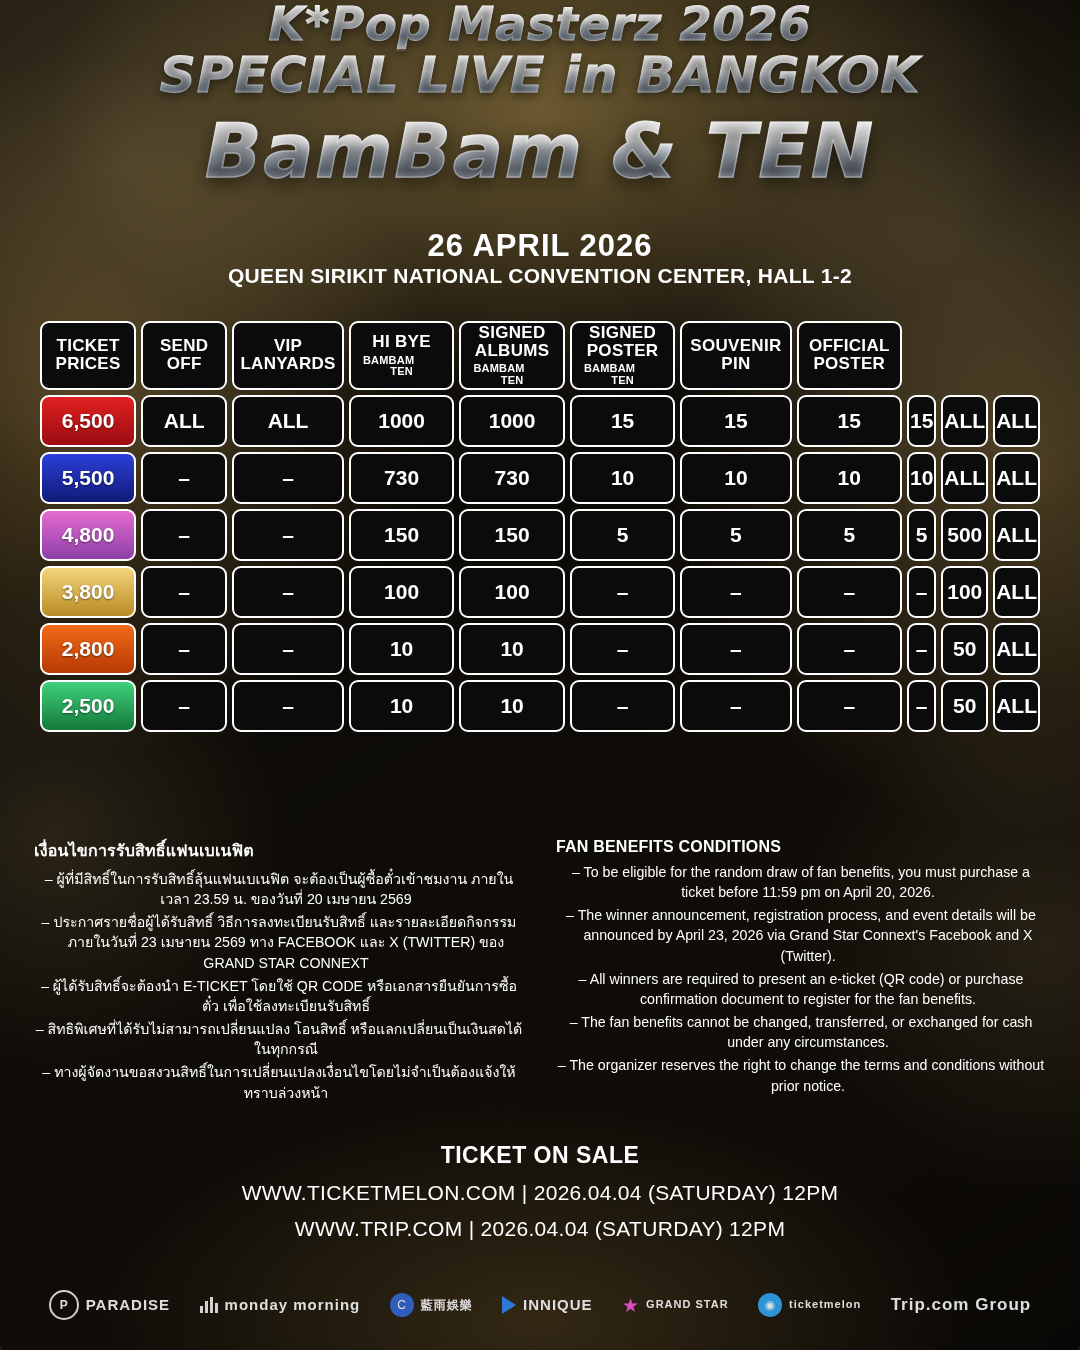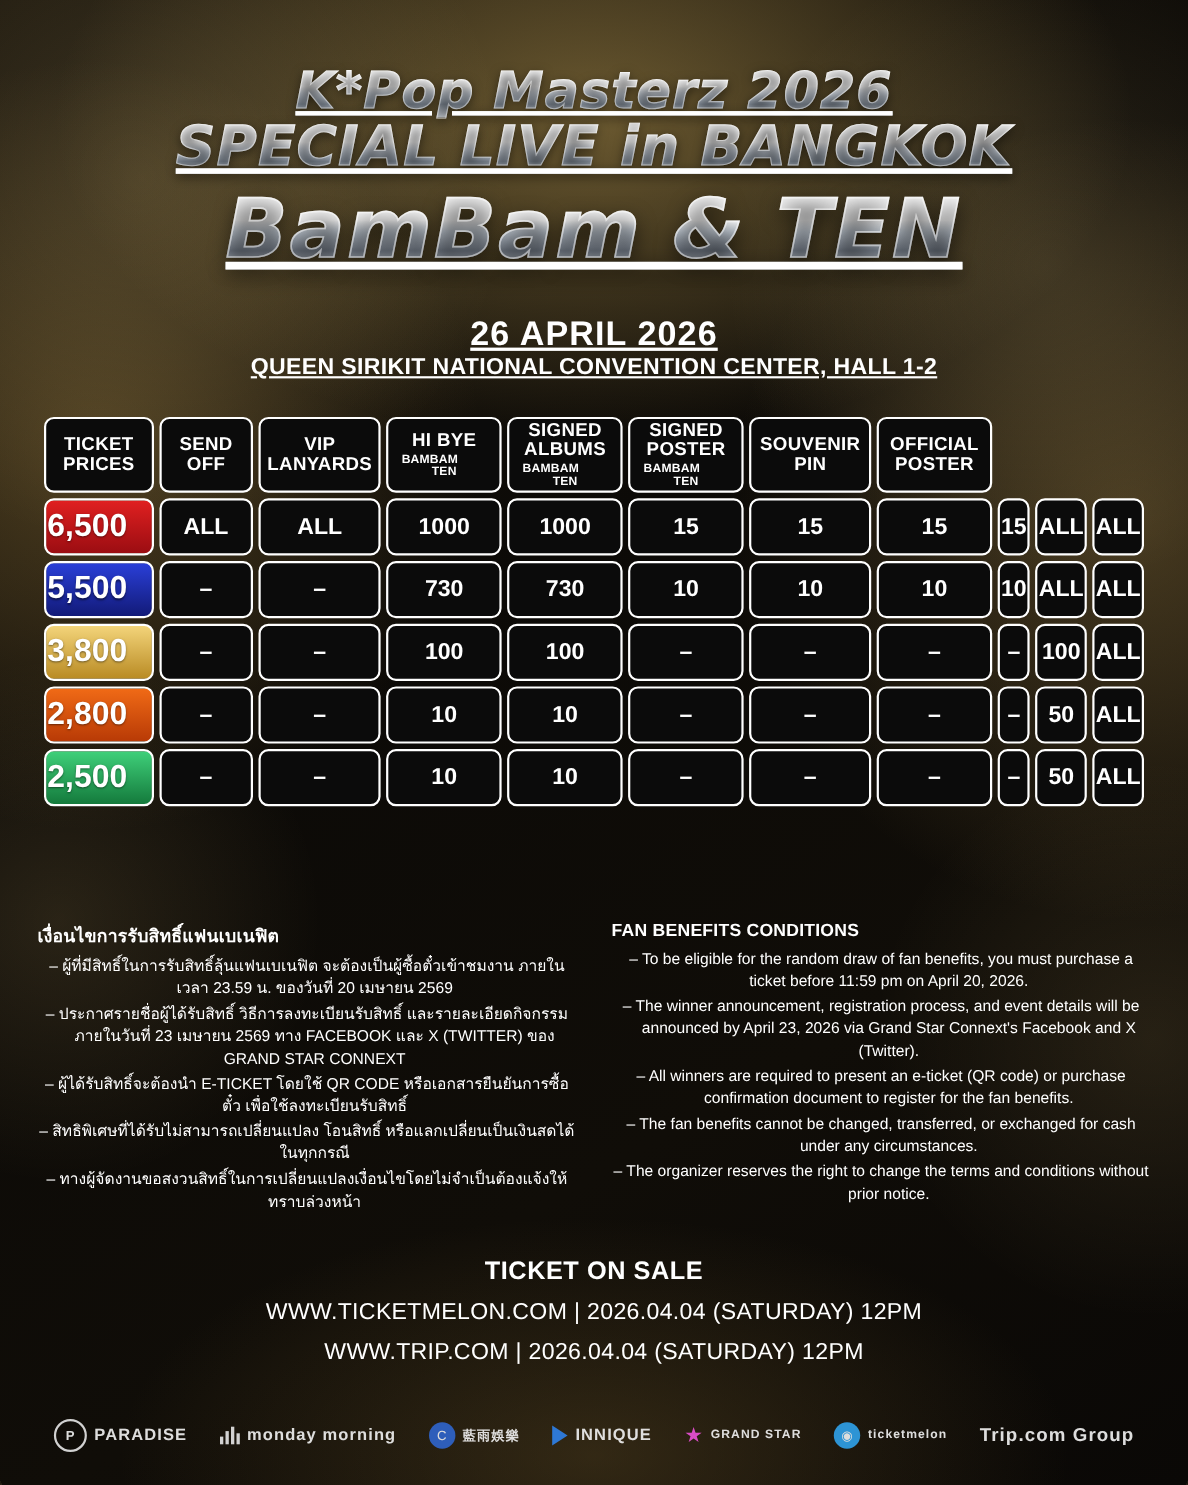--- a/index.html
+++ b/index.html
@@ -34,21 +34,21 @@
     content:"";position:absolute;inset:0;
     background:
       radial-gradient(circle at 12% 12%, rgba(255,225,150,.16), rgba(0,0,0,0) 22%),
       radial-gradient(circle at 88% 18%, rgba(255,225,150,.14), rgba(0,0,0,0) 20%),
       radial-gradient(circle at 5% 62%, rgba(255,215,130,.12), rgba(0,0,0,0) 18%),
       radial-gradient(circle at 97% 70%, rgba(255,215,130,.10), rgba(0,0,0,0) 18%);
   }
   #page{position:relative;width:1080px;height:1350px;}
 
   
-  .hdr{padding-top:58px;text-align:center;text-decoration:underline;}
+  .hdr{text-align:center;}
   .ttl1,.ttl2{
     font-family:"DejaVu Sans", sans-serif;
     font-weight:bold;font-style:italic;
     font-size:46px;letter-spacing:1px;line-height:1.06;
     background:linear-gradient(180deg,#ffffff 0%,#ffffff 42%,#cfd6df 55%,#8e99a6 75%,#e9eef5 100%);
     -webkit-background-clip:text;background-clip:text;color:transparent;
     text-shadow:0 3px 10px rgba(0,0,0,.55);
     -webkit-text-stroke:1px rgba(255,255,255,.25);
   }
   .ttl2{font-size:50px;}
@@ -82,21 +82,21 @@
     height:46px;
     vertical-align:middle;
   }
   thead .cell{height:56px;line-height:1.05;font-size:17px;letter-spacing:.3px;}
   thead .cell .sub{display:block;font-size:11px;margin-top:4px;letter-spacing:.2px;}
   thead .cell .sub span{display:inline-block;}
   thead .cell .sub span:first-child{margin-right:26px;}
   td.val{font-size:21px;}
   .price{
     border:2px solid #fff;border-radius:9px;height:46px;
-    font-size:29px;font-weight:bold;color:#fff;
+    font-size:21px;font-weight:bold;color:#fff;text-align:center;
     text-shadow:0 1px 2px rgba(0,0,0,.5);
   }
   .p0{background:linear-gradient(180deg,#e02020,#9b0d12);}
   .p1{background:linear-gradient(180deg,#2a3fd8,#121a78);}
   .p2{background:linear-gradient(180deg,#e46cd0,#8e3fa8);}
   .p3{background:linear-gradient(180deg,#f3d47a,#b98b24);}
   .p4{background:linear-gradient(180deg,#f06a16,#b83a06);}
   .p5{background:linear-gradient(180deg,#3fd07a,#147a3c);}
 
   
@@ -214,20 +214,33 @@
           <td class="cell val">730</td>
           <td class="cell val">730</td>
           <td class="cell val">10</td>
           <td class="cell val">10</td>
           <td class="cell val">10</td>
           <td class="cell val">10</td>
           <td class="cell val">ALL</td>
           <td class="cell val">ALL</td>
         </tr>
 
+        <tr>
+          <td class="price p2">4,800</td>
+          <td class="cell val">–</td>
+          <td class="cell val">–</td>
+          <td class="cell val">150</td>
+          <td class="cell val">150</td>
+          <td class="cell val">5</td>
+          <td class="cell val">5</td>
+          <td class="cell val">5</td>
+          <td class="cell val">5</td>
+          <td class="cell val">500</td>
+          <td class="cell val">ALL</td>
+        </tr>
 
         <tr>
           <td class="price p3">3,800</td>
           <td class="cell val">–</td>
           <td class="cell val">–</td>
           <td class="cell val">100</td>
           <td class="cell val">100</td>
           <td class="cell val">–</td>
           <td class="cell val">–</td>
           <td class="cell val">–</td>

